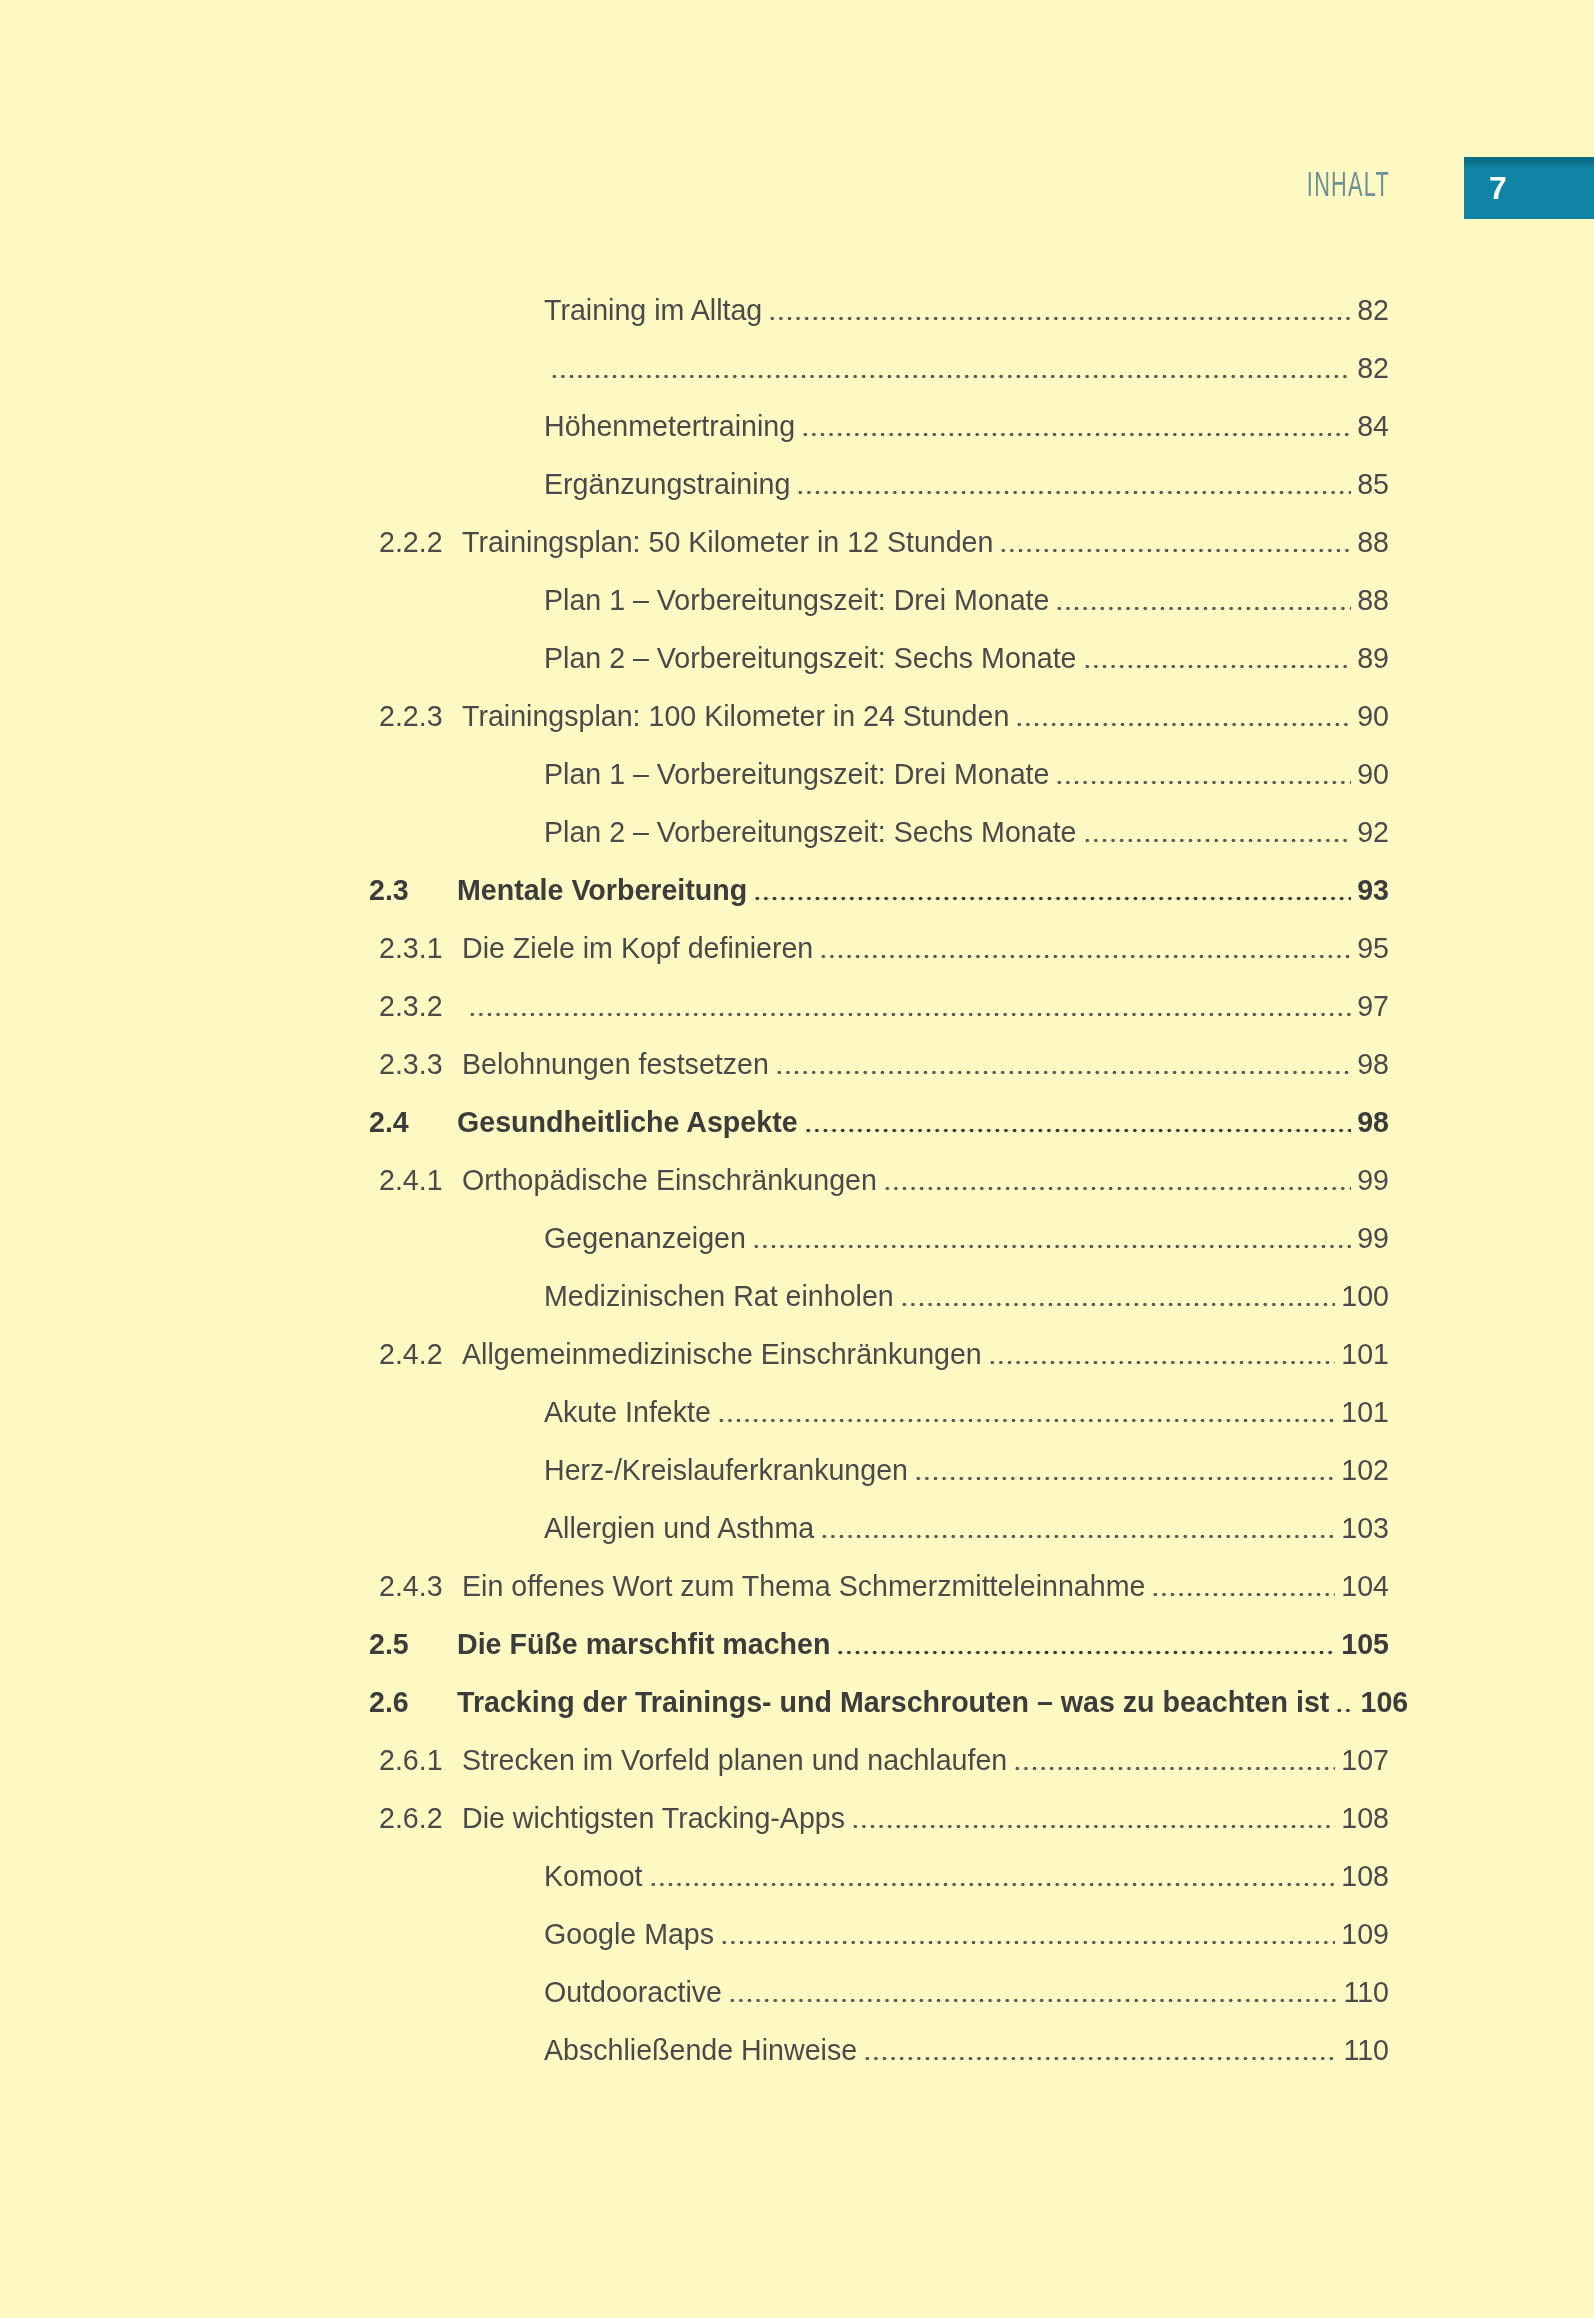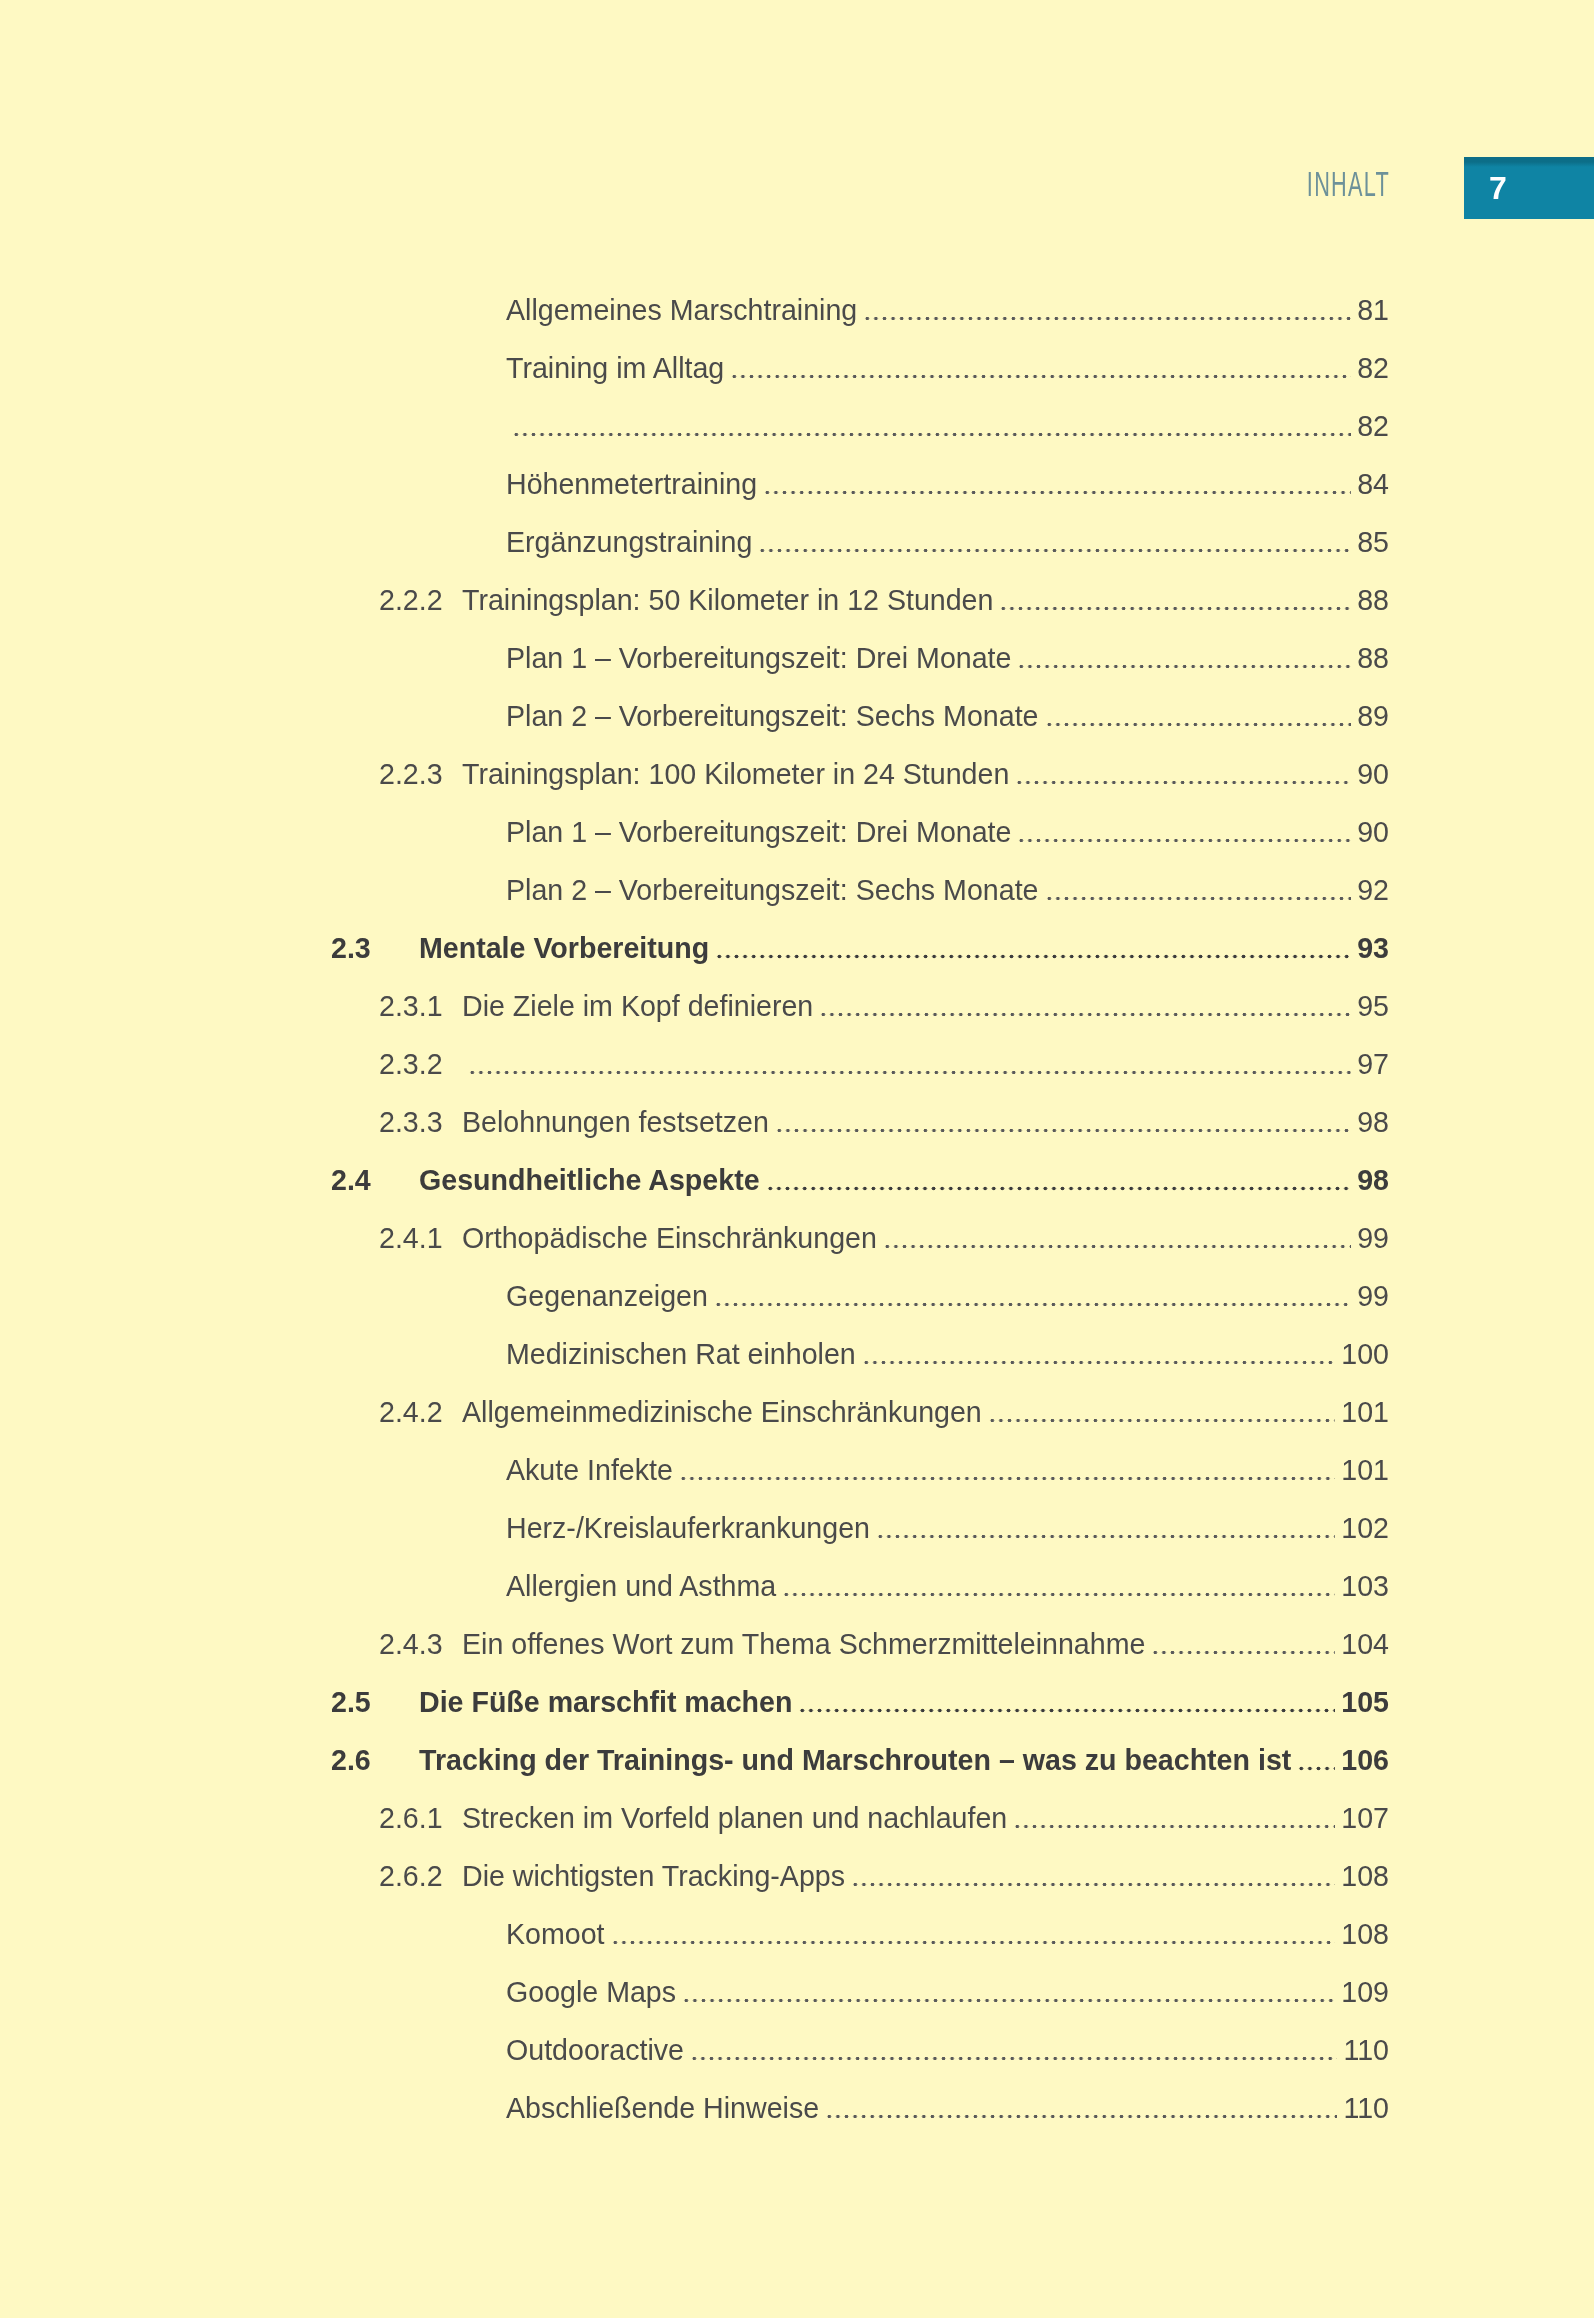--- a/index.html
+++ b/index.html
@@ -43,21 +43,21 @@
     width:1058px;
   }
   .toc-row{
     display:flex;
     height:58px;
     white-space:nowrap;
     font-size:28.6px;
     color:#4a4a4a;
   }
   .toc-row span{line-height:58px;}
-  .toc-row .num{flex:0 0 auto;}
+  .toc-row .num{flex:0 0 auto;margin-left:38px;}
   .lvl1 .num{width:88px;}
   .lvl2 .num{margin-left:48px;width:83px;}
   .lvl3 .num{width:175px;}
   .title{flex:0 1 auto;}
   .leader{
     flex:1 1 auto;
     min-width:18.6px;
     margin:0 6.6px 0 6px;
     background-image:radial-gradient(circle, #5a5a5a 1.6px, transparent 2.1px);
     background-size:8.6px 5.3px;
@@ -77,26 +77,20 @@
 
   <div class="header-label">INHALT</div>
 
   <div class="page-num-badge">
     <span class="num7">7</span>
   </div>
 
   <div class="toc">
       <div class="toc-row lvl3">
       <span class="num"></span>
-      <span class="title">Allgemeines Marschtraining</span>
-      <span class="leader"></span>
-      <span class="pg">81</span>
-    </div>
-      <div class="toc-row lvl3">
-      <span class="num"></span>
       <span class="title">Training im Alltag</span>
       <span class="leader"></span>
       <span class="pg">82</span>
     </div>
       <div class="toc-row lvl3">
       <span class="num"></span>
       <span class="leader"></span>
       <span class="pg">82</span>
     </div>
       <div class="toc-row lvl3">

